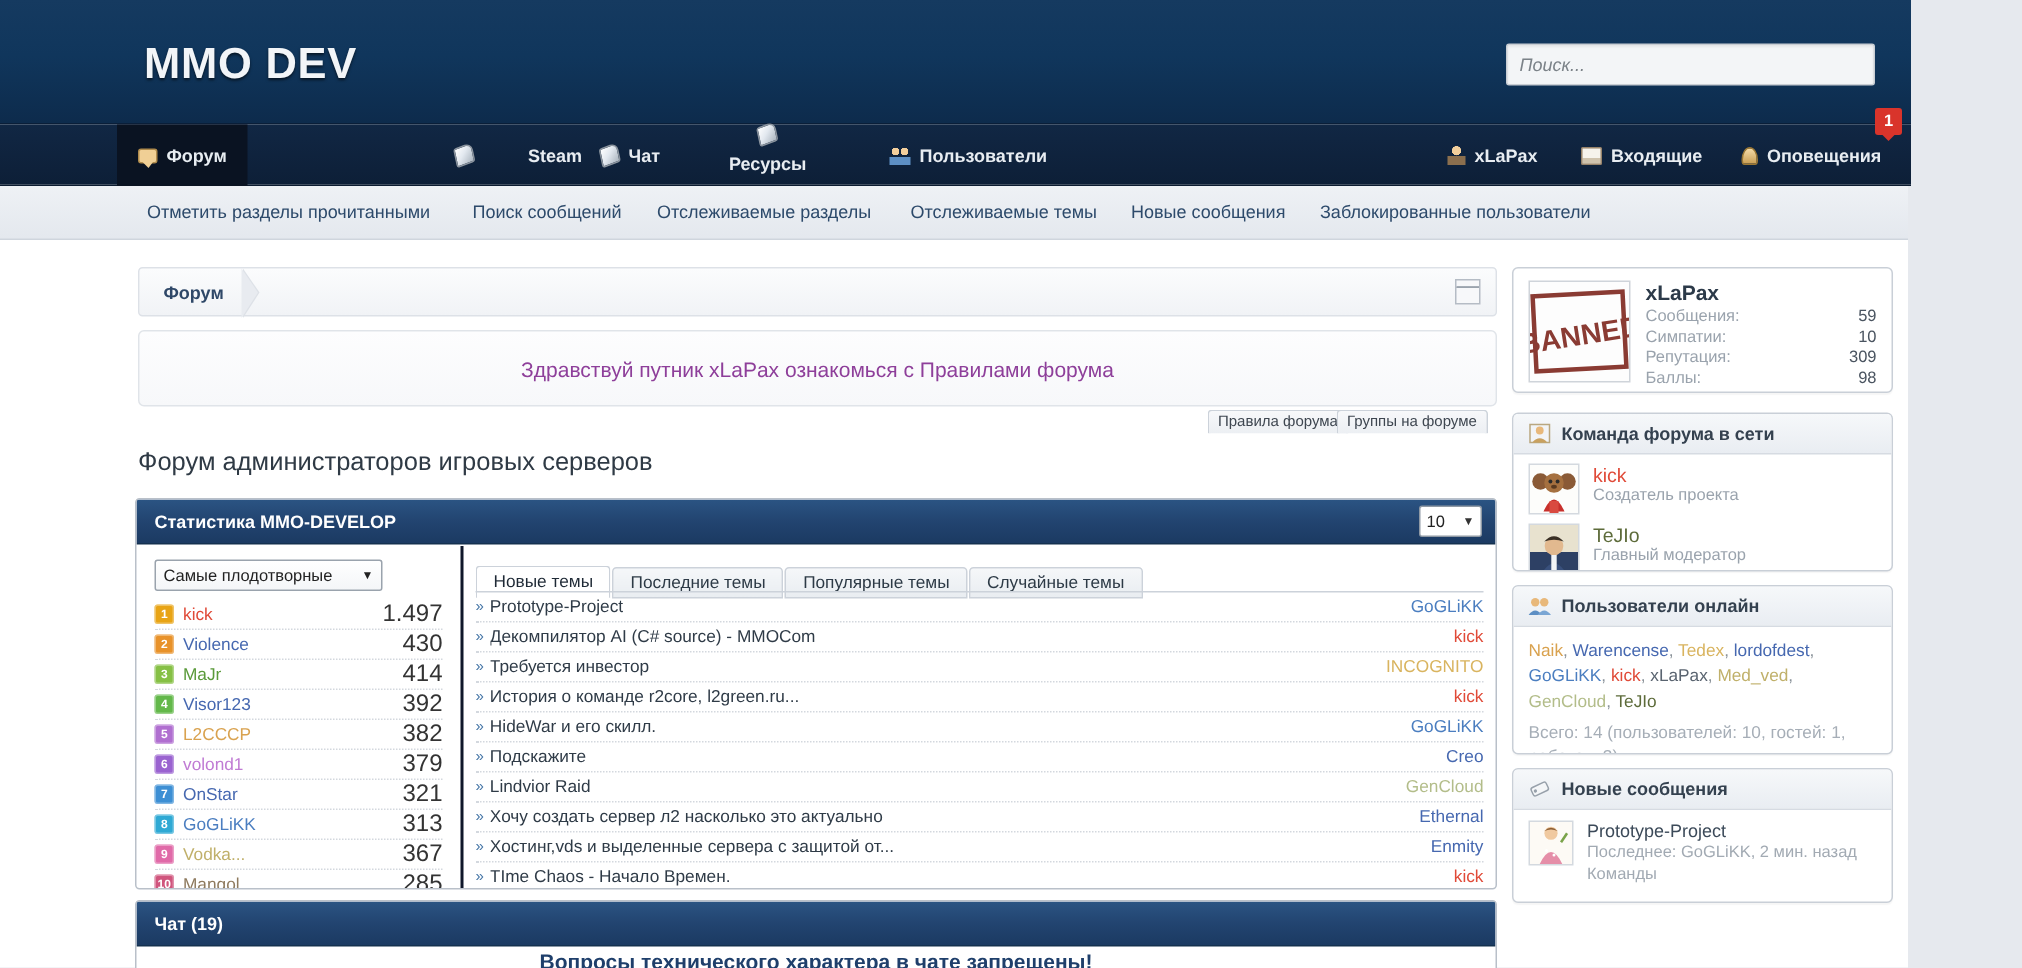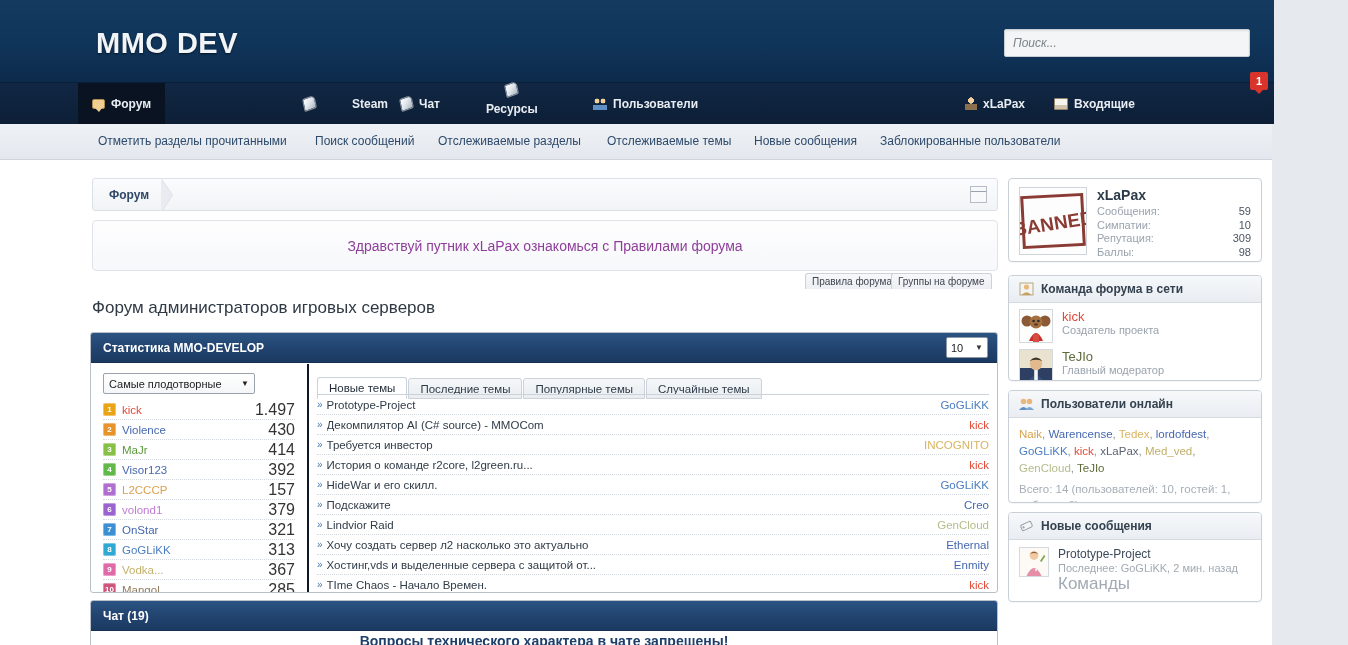--- a/index.html
+++ b/index.html
@@ -323,21 +323,21 @@
   #online-names span { cursor:pointer; }
   #online-total { font-size:11.5px; color:#a6aeb7; line-height:16px; margin-top:4px; }
 
   
   #card-new { top:352px; height:90px; }
   #nm-row { display:flex; padding:7px 10px 0 10px; }
   #nm-av { width:30px; height:30px; flex:0 0 30px; border:1px solid #d4d9df; background:#fff; overflow:hidden; }
   #nm-txt { padding-left:9px; }
   #nm-title { font-size:12px; color:#3c4a59; cursor:pointer; }
   #nm-sub { font-size:11px; color:#a2aab3; line-height:15px; }
-  #nm-sub2 { font-size:17px; color:#a2aab3; line-height:15px; }
+  #nm-sub2 { font-size:11px; color:#a2aab3; line-height:15px; }
 </style>
 </head>
 <body>
 
 <div id="topbar">
   <div id="logo">MMO DEV</div>
   <div id="searchwrap">
     <input id="searchbox" type="text" placeholder="Поиск..." style="">
   </div>
 </div>
@@ -363,20 +363,24 @@
       <span class="navicon ico-users"></span>
       <span>Пользователи</span>
     </div>
     <div class="navitem" style="left: 951px;">
       <span class="navicon ico-person"></span>
       <span>xLaPax</span>
     </div>
     <div class="navitem" style="left: 1040px;">
       <span class="navicon ico-inbox"></span>
       <span>Входящие</span>
+    </div>
+    <div class="navitem" style="left: 1147px;">
+      <span class="navicon ico-bell"></span>
+      <span>Оповещения</span>
     </div>
   </div>
 <div id="badge">1</div>
 
 <div id="subnav">
     <div class="subitem" style="left: 98px;">Отметить разделы прочитанными</div>
     <div class="subitem" style="left: 315px;">Поиск сообщений</div>
     <div class="subitem" style="left: 438px;">Отслеживаемые разделы</div>
     <div class="subitem" style="left: 607px;">Отслеживаемые темы</div>
     <div class="subitem" style="left: 754px;">Новые сообщения</div>
@@ -438,21 +442,21 @@
               <span class="ucount">414</span>
             </div>
             <div class="urow">
               <span class="rank" style="background: rgb(99, 184, 74);">4</span>
               <span class="uname" style="color: rgb(70, 104, 176);">Visor123</span>
               <span class="ucount">392</span>
             </div>
             <div class="urow">
               <span class="rank" style="background: rgb(176, 111, 208);">5</span>
               <span class="uname" style="color: rgb(217, 162, 79);">L2CCCP</span>
-              <span class="ucount">157</span>
+              <span class="ucount">382</span>
             </div>
             <div class="urow">
               <span class="rank" style="background: rgb(154, 99, 208);">6</span>
               <span class="uname" style="color: rgb(192, 123, 212);">volond1</span>
               <span class="ucount">379</span>
             </div>
             <div class="urow">
               <span class="rank" style="background: rgb(61, 143, 212);">7</span>
               <span class="uname" style="color: rgb(70, 104, 176);">OnStar</span>
               <span class="ucount">321</span>

